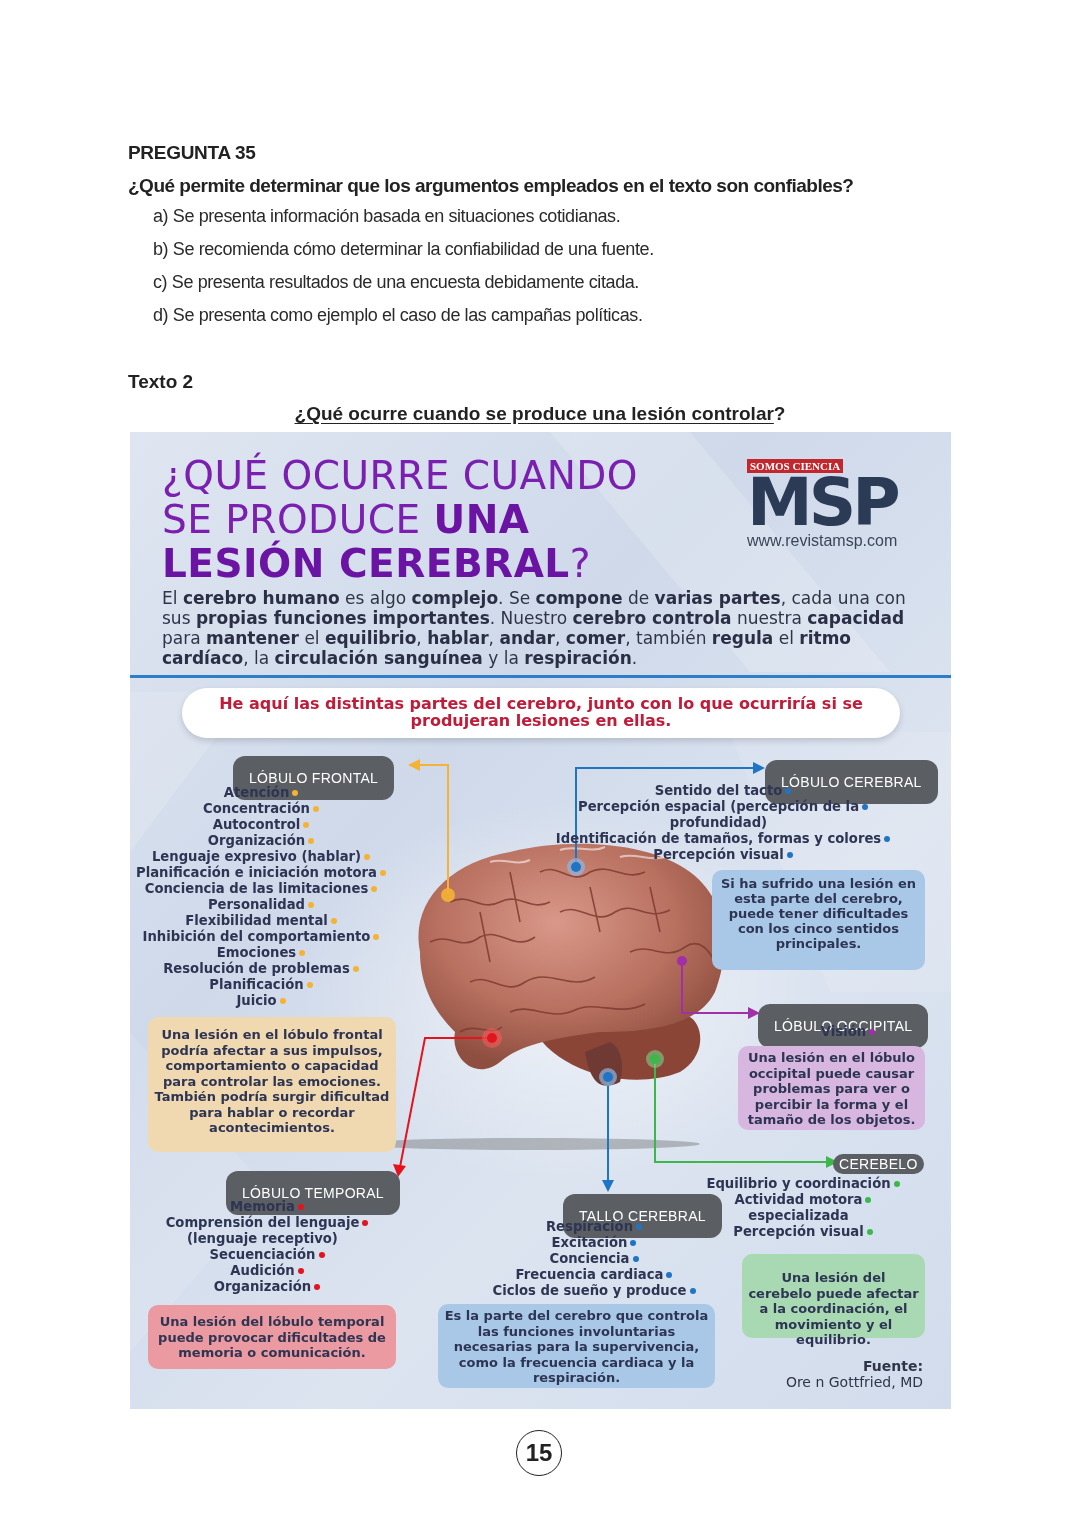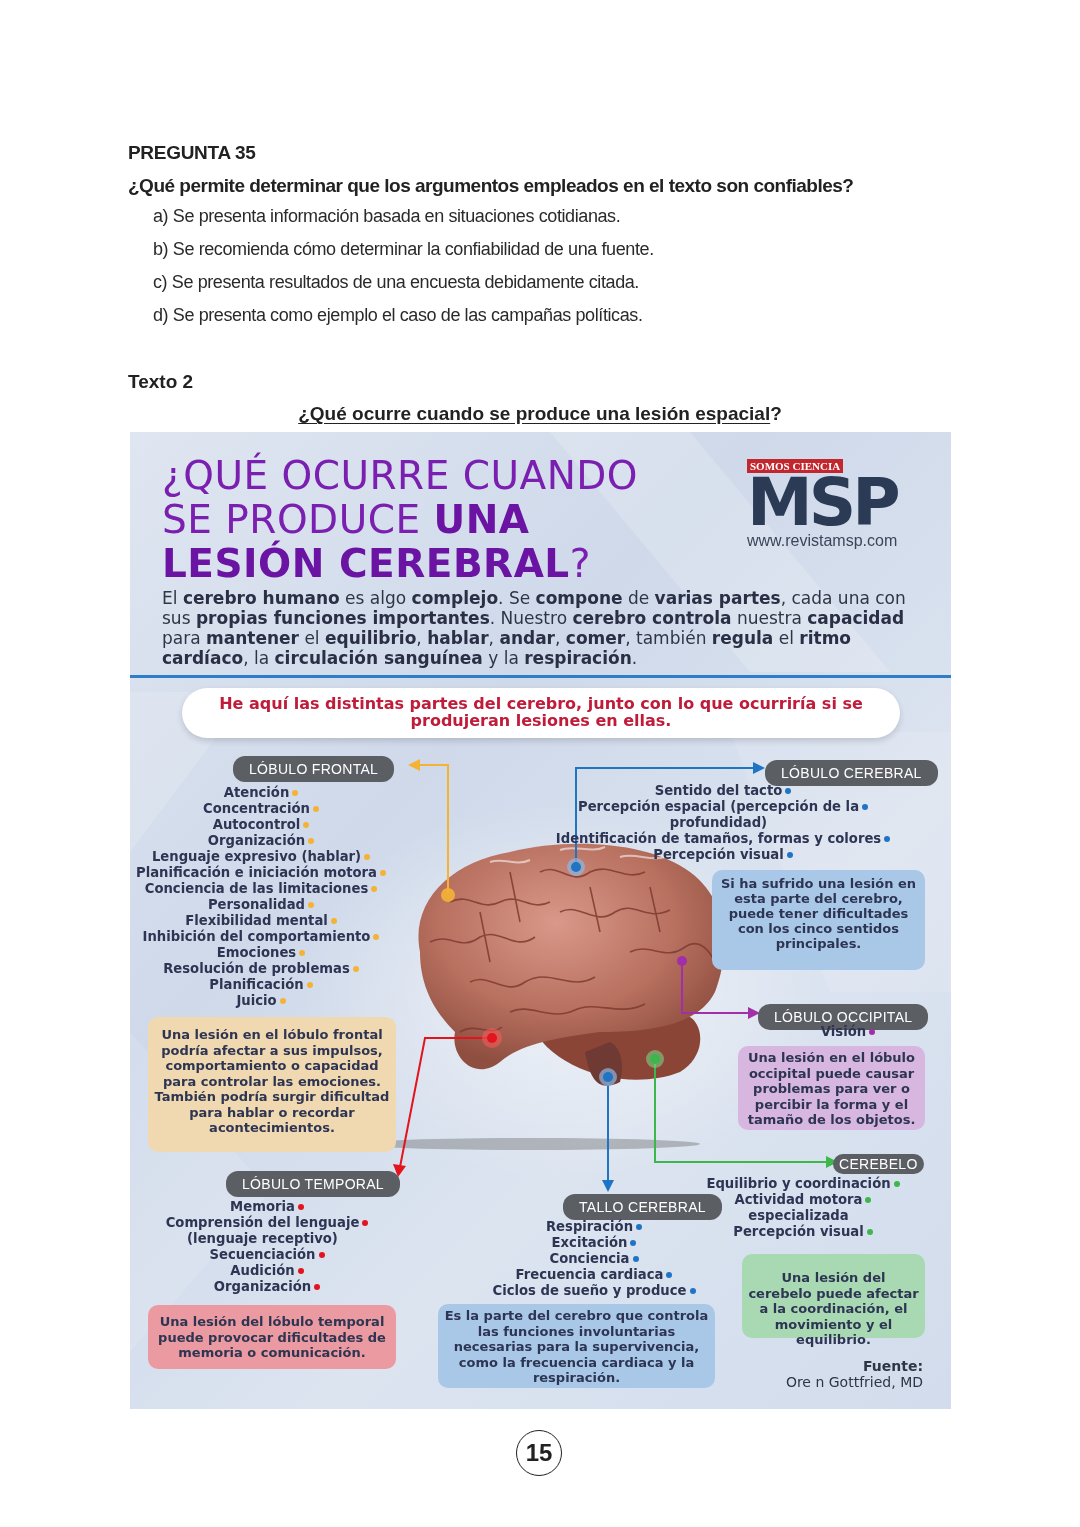--- a/index.html
+++ b/index.html
@@ -18,40 +18,40 @@
   .big{left:32px;font-family:"DejaVu Sans",sans-serif;font-size:39px;color:#7a1fb0;line-height:44px;letter-spacing:0.5px;}
   .big b{font-weight:bold;color:#6b14a3;}
   .logo-tag{left:617px;top:27px;background:#c2272d;color:#fff;font-family:"Liberation Serif",serif;font-size:11px;font-weight:bold;padding:1px 3px;}
   .logo{left:617px;top:36px;font-family:"DejaVu Sans",sans-serif;font-weight:bold;font-size:66px;color:#2b3a55;letter-spacing:-4px;line-height:70px;}
   .logo-url{left:617px;top:100px;font-size:16px;color:#3a4658;}
   .intro{left:32px;top:156px;width:770px;font-family:"DejaVu Sans",sans-serif;font-size:17px;line-height:20px;color:#2f3546;}
   .intro b{color:#2b2f45;}
   .hline{left:0;top:243px;width:821px;height:3px;background:#2d7dc8;}
   .banner{left:52px;top:256px;width:718px;height:50px;background:#fff;border-radius:25px;box-shadow:0 3px 6px rgba(0,0,0,0.15);
     text-align:center;font-family:"DejaVu Sans",sans-serif;font-weight:bold;font-size:16px;line-height:17px;color:#c01c3a;padding-top:7px;}
-  .pill{background:#5b5e63;color:#fff;font-size:14px;border-radius:12px;padding:5px 16px;line-height:16px;white-space:nowrap;letter-spacing:0.3px;}
+  .pill{background:#5b5e63;color:#fff;font-size:14px;border-radius:12px;padding:14px 16px;line-height:16px;white-space:nowrap;letter-spacing:0.3px;}
   .list{font-family:"DejaVu Sans",sans-serif;font-weight:bold;font-size:13.2px;line-height:16px;color:#2d3553;}
   .list.r{text-align:center;}
   .dot{display:inline-block;width:6px;height:6px;border-radius:50%;margin-left:3px;vertical-align:middle;}
   .card{border-radius:10px;font-family:"DejaVu Sans",sans-serif;font-weight:bold;font-size:13px;line-height:15.5px;color:#2d3553;text-align:center;padding:8px 6px;}
   .source{right:28px;font-family:"DejaVu Sans",sans-serif;font-size:14px;color:#2f3546;text-align:right;line-height:16px;}
   .pagenum{left:516px;top:1430px;width:44px;height:44px;border:1.5px solid #222;border-radius:50%;text-align:center;line-height:44px;font-size:24px;font-weight:bold;}
 </style>
 </head>
 <body>
 
 <div class="abs q-title">PREGUNTA 35</div>
 <div class="abs q-text">¿Qué permite determinar que los argumentos empleados en el texto son confiables?</div>
 <div class="abs opt" style="top:206px"><span>a)</span> <span>Se presenta información basada en situaciones cotidianas.</span></div>
 <div class="abs opt" style="top:239px"><span>b)</span> <span>Se recomienda cómo determinar la confiabilidad de una fuente.</span></div>
 <div class="abs opt" style="top:272px"><span>c)</span> <span>Se presenta resultados de una encuesta debidamente citada.</span></div>
 <div class="abs opt" style="top:305px"><span>d)</span> <span>Se presenta como ejemplo el caso de las campañas políticas.</span></div>
 
 <div class="abs texto">Texto 2</div>
-<div class="abs subtitle"><u>¿Qué ocurre cuando se produce una lesión espacial</u><span>?</span></div>
+<div class="abs subtitle"><u>¿Qué ocurre cuando se produce una lesión controlar</u><span>?</span></div>
 
 <div class="abs info">
 
   <svg class="abs" style="left:0;top:0" width="821" height="977">
     <polygon points="420,0 560,0 760,240 620,240" fill="#ffffff" opacity="0.18"></polygon>
     <polygon points="0,260 120,260 0,420" fill="#ffffff" opacity="0.15"></polygon>
     <polygon points="600,300 821,300 821,560 700,560" fill="#ffffff" opacity="0.12"></polygon>
     <polygon points="0,600 140,760 0,920" fill="#ffffff" opacity="0.12"></polygon>
   </svg>
 

